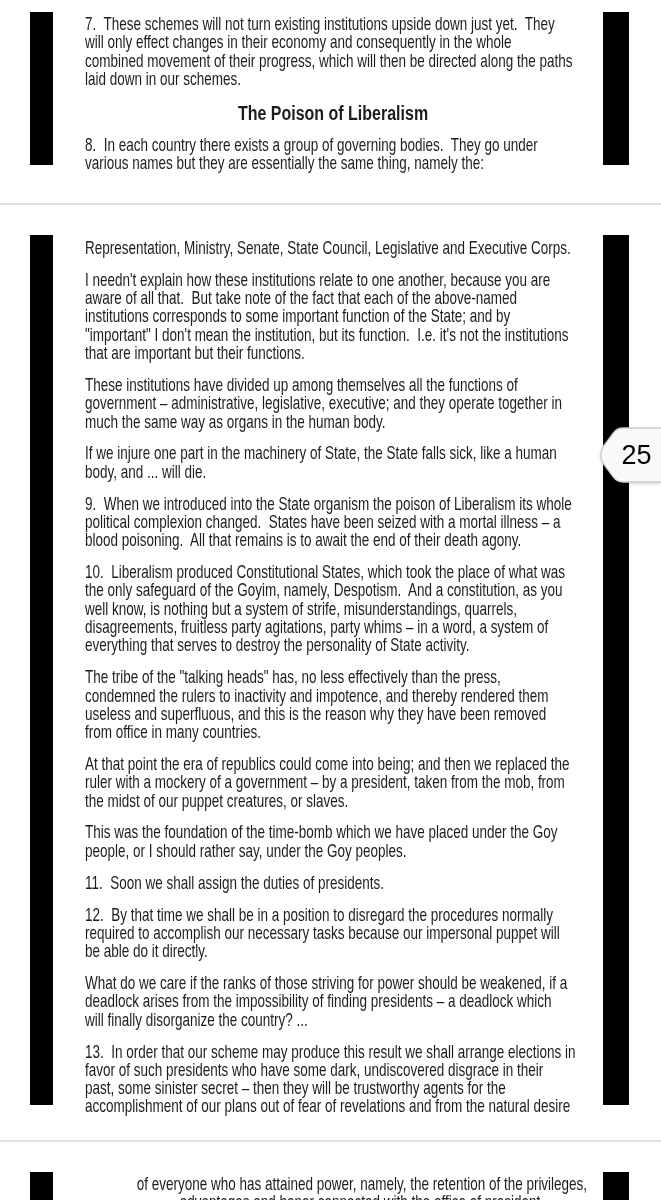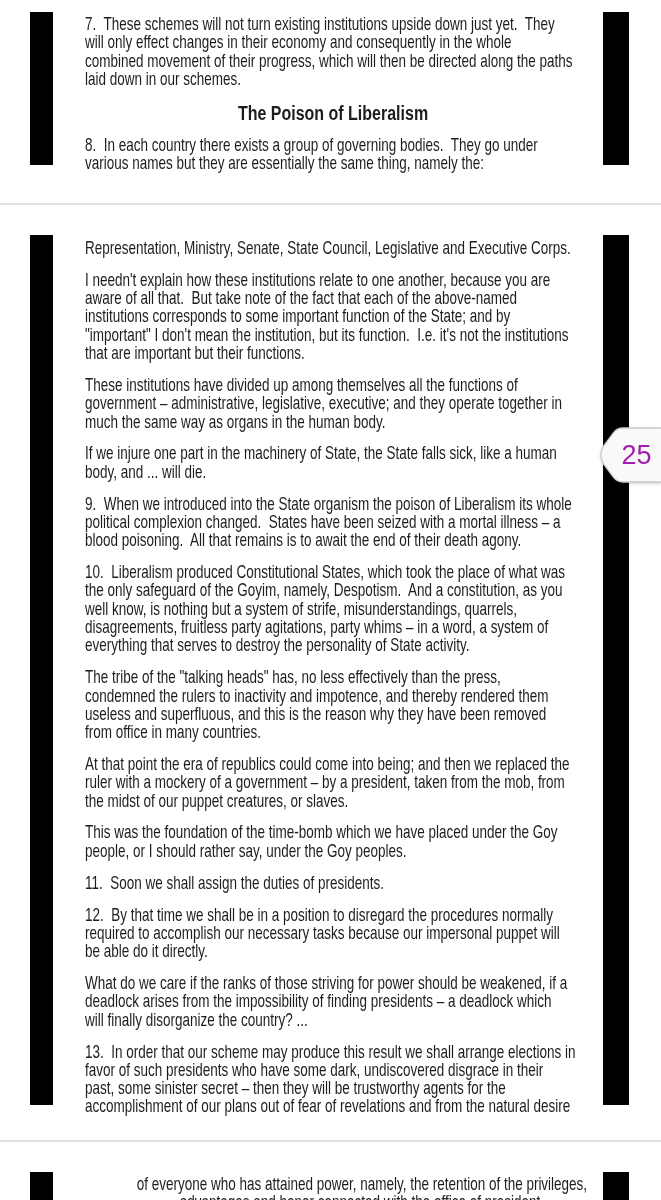--- a/index.html
+++ b/index.html
@@ -24,21 +24,21 @@
     white-space:pre;width:620px;
     transform:scaleX(0.8);transform-origin:0 0;
     margin:9px 0 12px 0;
   }
   .page-indicator{position:absolute;left:596px;top:414px;width:65px;height:58px;z-index:5;}
   .page-indicator svg{position:absolute;left:0;top:0;
     filter:drop-shadow(0 1px 1.5px rgba(0,0,0,0.18));}
   .page-indicator .num{
     position:absolute;left:16px;top:0;right:0;bottom:0;
     display:flex;align-items:center;justify-content:center;
-    font-size:27px;color:#a21caf;
+    font-size:27px;color:#000000;
   }
 </style>
 </head>
 <body>
 
 <div class="screen">
 
   <section class="page" style="top:0;height:191px;">
     <div class="margin-bar left" style="top:0;height:153px;"></div>
     <div class="margin-bar right" style="top:0;height:153px;"></div>

